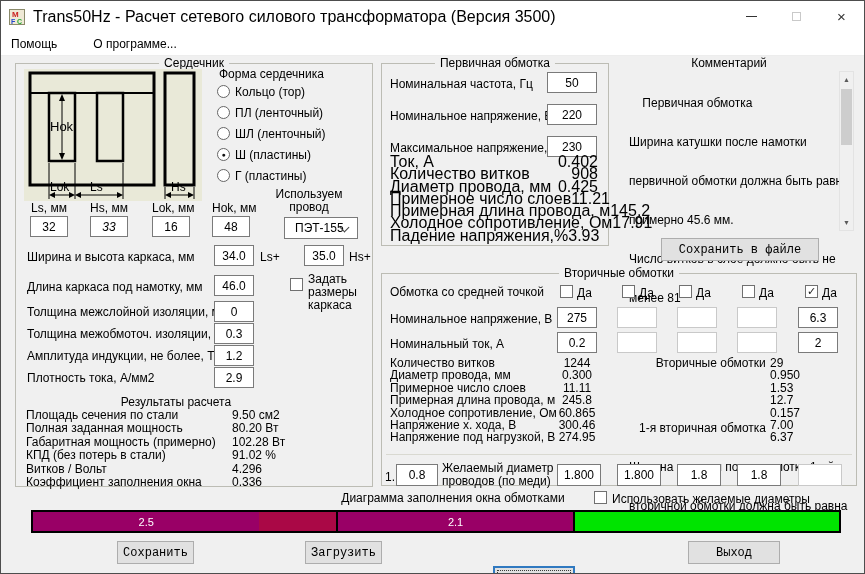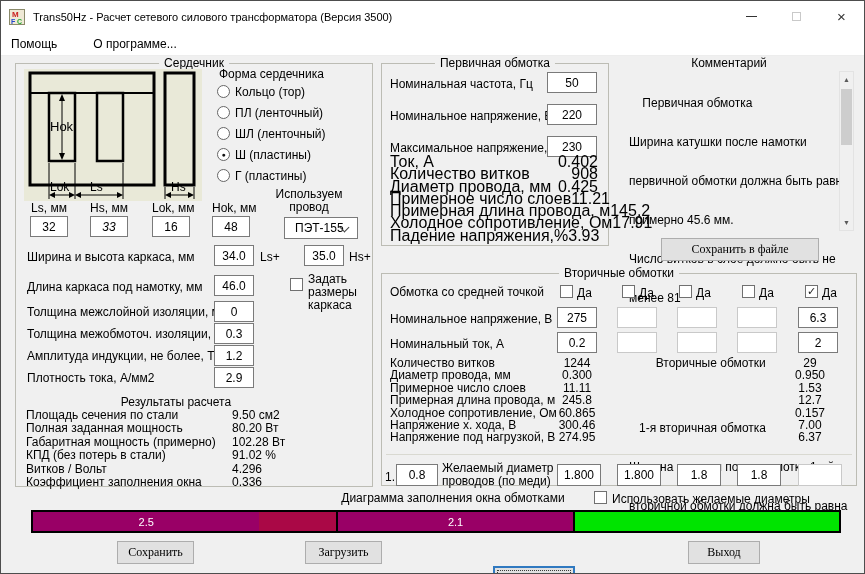--- a/index.html
+++ b/index.html
@@ -5,21 +5,21 @@
   * { box-sizing: border-box; margin: 0; padding: 0; }
   html,body { background:#9a9a9a; }
   body { font-family:"Liberation Sans", sans-serif; font-size:12px; color:#000; }
   .window { position:relative; width:865px; height:574px; background:#f0f0f0;
             border:1px solid #4d4d4d; overflow:hidden; }
 
   
   .titlebar { position:absolute; left:0; top:0; width:100%; height:31px; background:#fff;
               display:flex; align-items:center; }
   .app-icon { margin:0 8px 0 8px; width:16px; height:16px; flex:0 0 16px; }
-  .title-text { font-size:11px; white-space:nowrap; }
+  .title-text { font-size:16px; white-space:nowrap; }
   .winbtns { position:absolute; right:0; top:0; display:flex; height:31px; }
   .winbtn { width:45px; height:31px; display:flex; align-items:center; justify-content:center; }
   .min-glyph { width:11px; height:1px; background:#333; display:block; }
   .max-glyph { width:9px; height:9px; border:1px solid #c9c9c9; display:block; }
   .close-glyph { font-size:15px; color:#333; line-height:15px; }
 
   
   .menubar { position:absolute; left:0; top:31px; width:100%; height:24px; background:#fff;
              display:flex; align-items:center; border-bottom:1px solid #ededed; }
   .menu-item { padding:0 10px; font-size:12px; }
@@ -52,31 +52,31 @@
   
   .res-rows { position:absolute; font-size:12px; }
   .res-row { display:flex; line-height:13.4px; white-space:nowrap; }
   .res-row .rl { flex:0 0 206px; }
   .prim-rows { position:absolute; font-size:16px; }
   .prim-row { display:flex; justify-content:space-between; line-height:12.3px; white-space:nowrap; }
   .sec-rows { position:absolute; font-size:12px; }
   .sec-row { position:relative; height:12.4px; line-height:12.4px; white-space:nowrap; }
   .sec-row .lab { position:absolute; left:0; }
   .sec-row .v1 { position:absolute; left:167px; width:40px; text-align:center; }
-  .sec-row .v5 { position:absolute; right:0; width:80px; text-align:center; }
+  .sec-row .v5 { position:absolute; right:0; width:80px; text-align:left; }
 
   
   .comment-lines { position:absolute; font-size:12px; line-height:13px; white-space:pre; }
   .scrollbar { position:absolute; width:15px; background:#f0f0f0; border:1px solid #e3e3e3; }
   .scroll-arrow { position:absolute; left:0; width:13px; height:15px; display:flex; align-items:center;
                   justify-content:center; font-size:7px; color:#5a5a5a; background:#f0f0f0; }
   .scroll-thumb { position:absolute; left:1px; width:11px; background:#cdcdcd; }
 
   
-  .btn { position:absolute; background:#e1e1e1; border:1px solid #adadad; font-family:Liberation Serif, serif;
+  .btn { position:absolute; background:#e1e1e1; border:1px solid #adadad; font-family:Liberation Mono, monospace;
          font-size:12px; display:flex; align-items:center; justify-content:center; }
   .btn.focused { border:2px solid #3079c0; outline:1px dotted #3a3a3a; outline-offset:-5px; }
 
   
   .fillbar { position:absolute; border:2px solid #000; display:flex; background:#fff; }
   .fillseg { height:100%; display:flex; align-items:center; justify-content:center;
              color:#fff; font-size:11px; }
   .fillseg.div-r { border-right:2px solid #000; }
 </style>
 </head>
@@ -416,15 +416,15 @@
       <span>2.1</span>
     </div>
     <div class="fillseg" style="flex: 1 1 0%; background-color: rgb(0, 228, 0);">
       <span></span>
     </div>
   </div>
 
   <button class="btn" style="left:116px;top:540px;width:77px;height:23px">Сохранить</button>
   <button class="btn" style="left:304px;top:540px;width:77px;height:23px">Загрузить</button>
   <button class="btn focused" style="left:492px;top:565px;width:82px;height:27px">Рассчитать</button>
-  <button class="btn" style="left:687px;top:540px;width:72px;height:23px">Выход</button>
+  <button class="btn" style="left:687px;top:540px;width:92px;height:23px">Выход</button>
 
 </div>
 
 </body></html>

